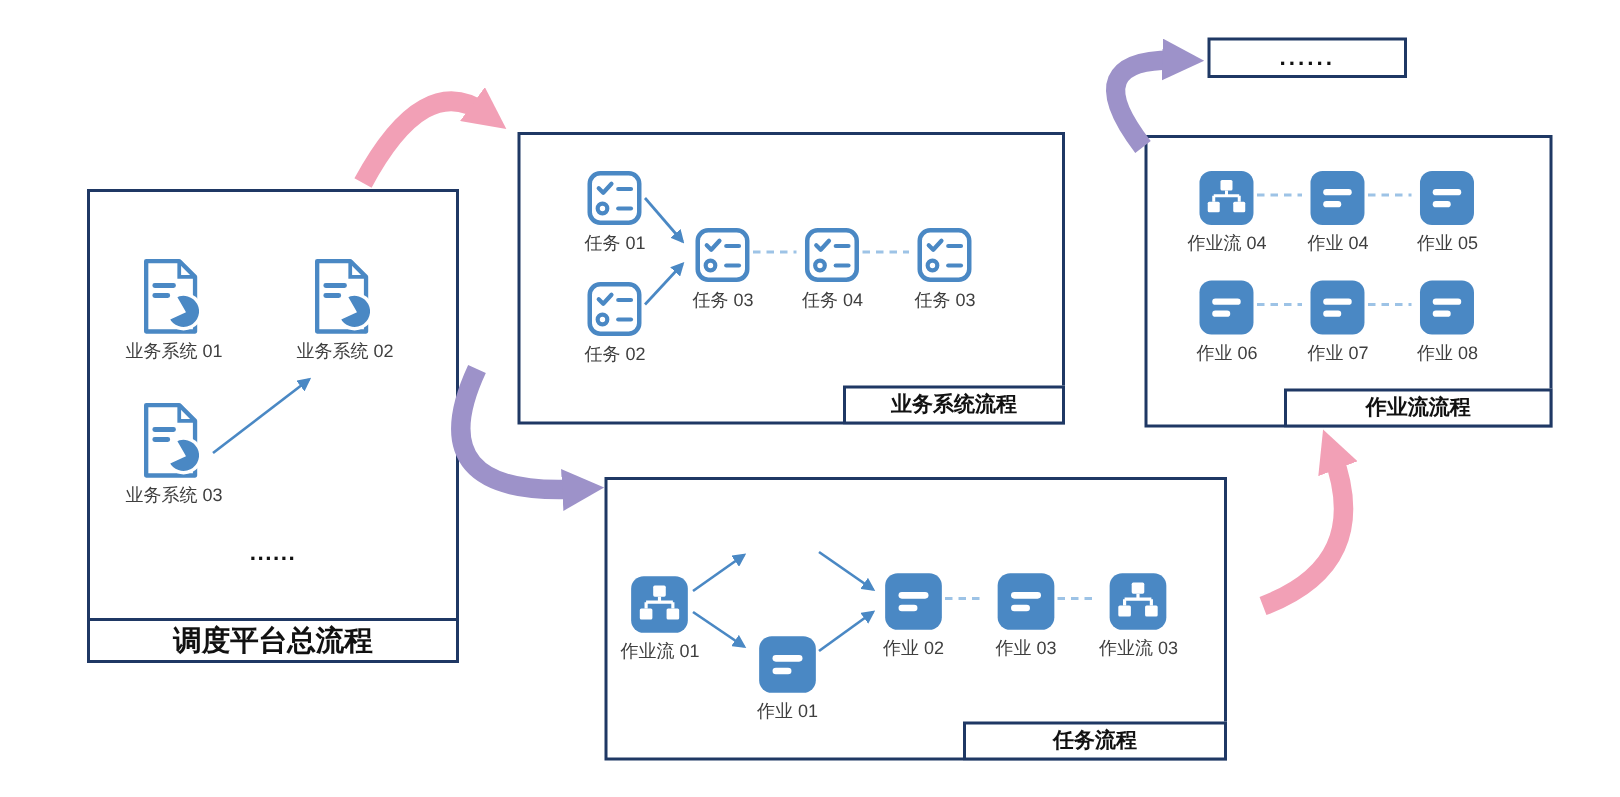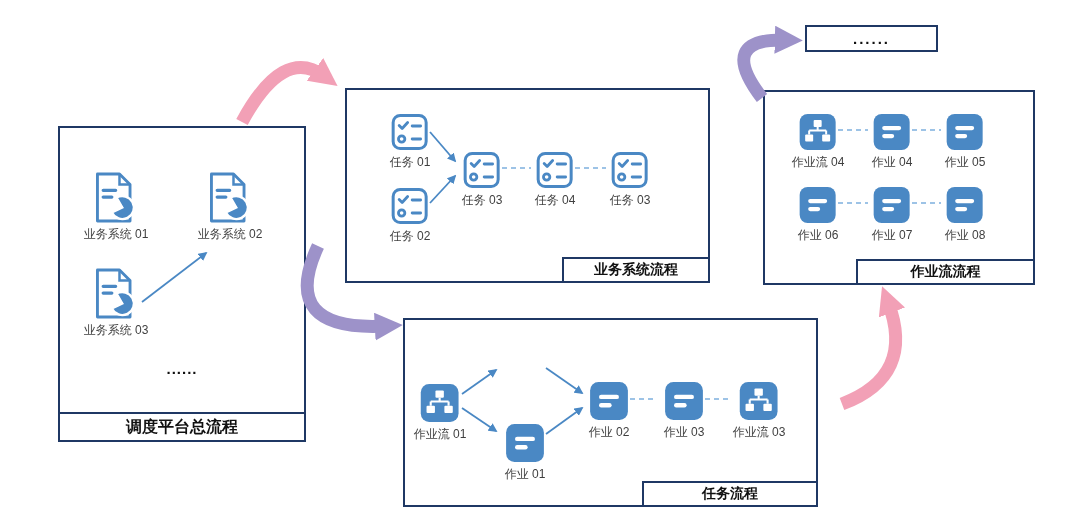--- a/index.html
+++ b/index.html
@@ -3,21 +3,21 @@
 <meta charset="utf-8">
 <style>
   * { margin:0; padding:0; box-sizing:border-box; }
   html,body { background:#fff; font-family:"Liberation Sans","DejaVu Sans",sans-serif; }
   .canvas { position:relative; width:1080px; height:531px; background:#fff; overflow:hidden; }
 
   .fbox { position:absolute; border:2px solid var(--box-border,#1f3864); background:#fff; }
   .fbox-title { position:absolute; display:flex; align-items:center; justify-content:center;
                 font-weight:bold; color:var(--title-text,#111); background:#fff;
                 border:2px solid var(--box-border,#1f3864); white-space:nowrap; }
-  .title-footer { left:-2px; right:-2px; bottom:-2px; height:30px; font-size:16px; }
+  .title-footer { left:-2px; right:-2px; bottom:-2px; height:30px; font-size:19px; }
   .title-corner { right:-2px; bottom:-2px; height:26px; font-size:14px; padding:0 10px;text-align:right; }
 
   .node { position:absolute; transform:translateX(-50%); display:flex; flex-direction:column;
           align-items:center; gap:2px; }
   .node-label { font-size:12px; color:var(--label-text,#3f3f3f); white-space:nowrap; }
 
   .ellipsis-inline { position:absolute; left:50%; top:232px; transform:translateX(-50%);
                      font-weight:bold; font-size:15px; letter-spacing:1px; color:var(--title-text,#111); }
   .more-box { display:flex; align-items:center; justify-content:center; font-weight:bold;
               font-size:15px; letter-spacing:2px; color:var(--title-text,#111); }

